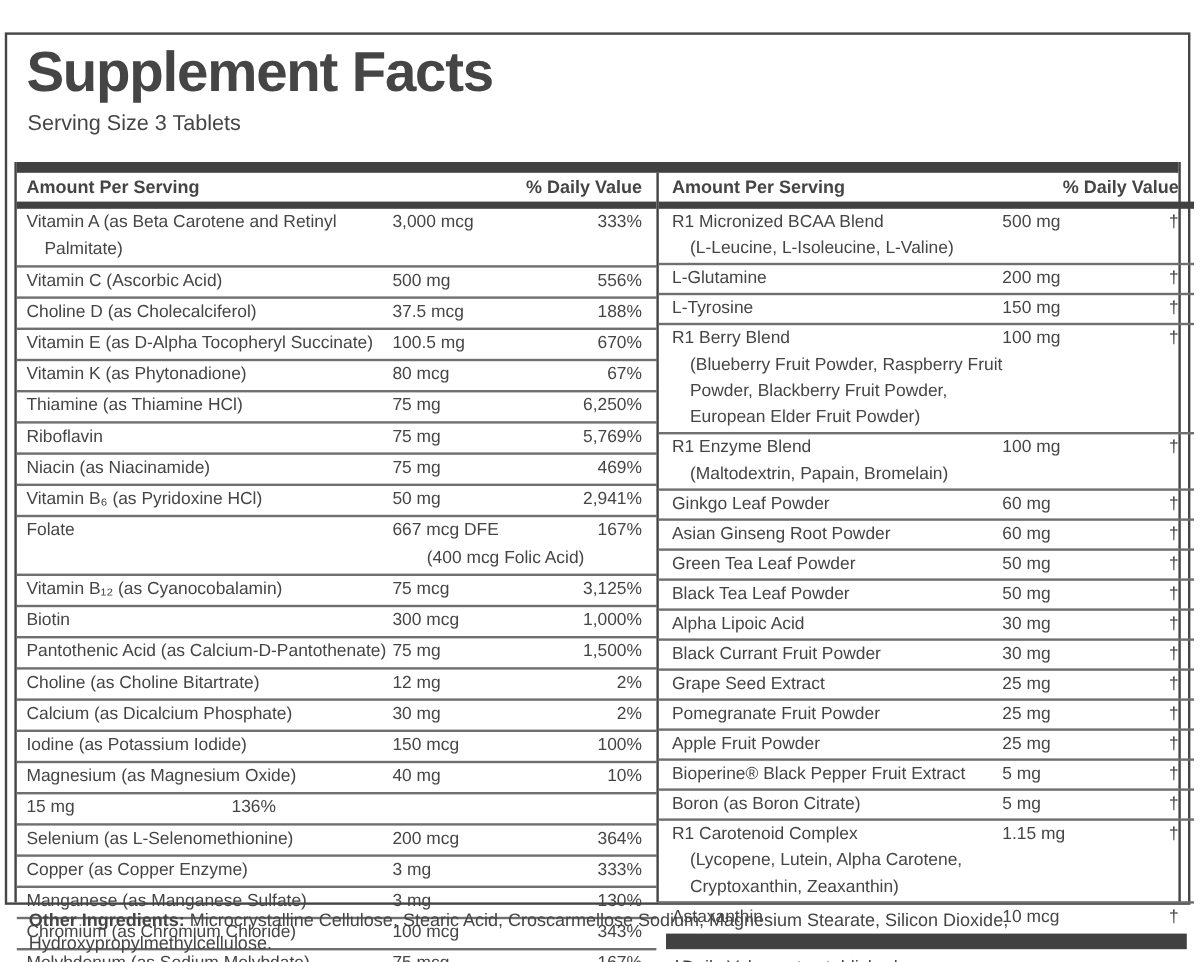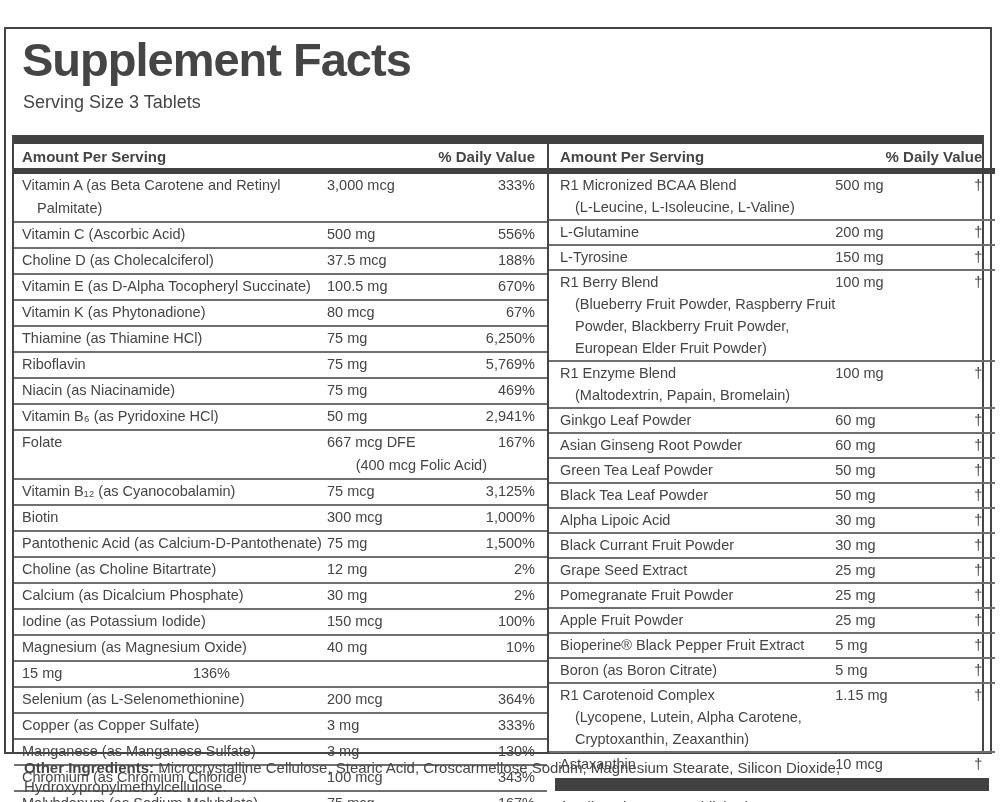--- a/index.html
+++ b/index.html
@@ -275,21 +275,21 @@
                 <div class="cell-name">
                   <div class="name-main">Selenium (as L-Selenomethionine)</div>
                 </div>
                 <div class="cell-amt">200 mcg</div>
                 <div class="cell-dv">364%</div>
               </div>
             </div>
             <div class="row">
               <div class="row-line">
                 <div class="cell-name">
-                  <div class="name-main">Copper (as Copper Sulfate)</div>
+                  <div class="name-main">Copper (as Copper Enzyme)</div>
                 </div>
                 <div class="cell-amt">3 mg</div>
                 <div class="cell-dv">333%</div>
               </div>
             </div>
             <div class="row">
               <div class="row-line">
                 <div class="cell-name">
                   <div class="name-main">Manganese (as Manganese Sulfate)</div>
                 </div>

